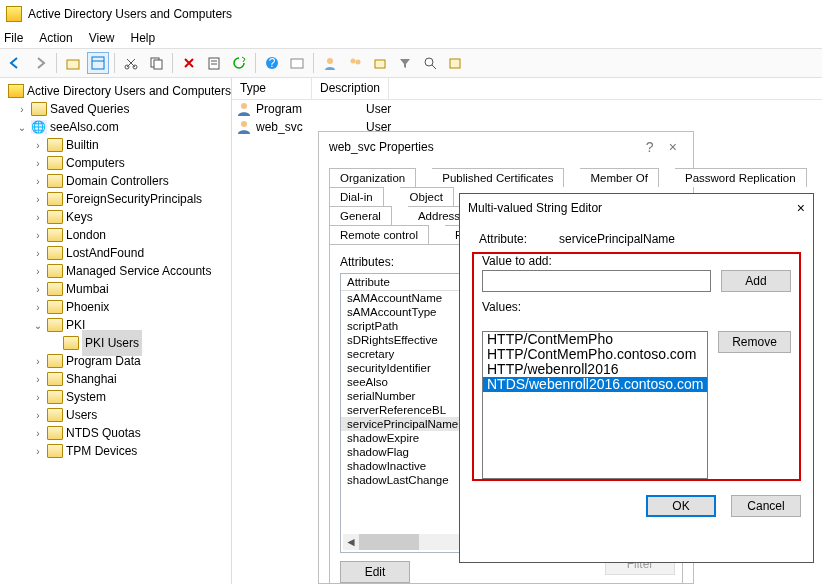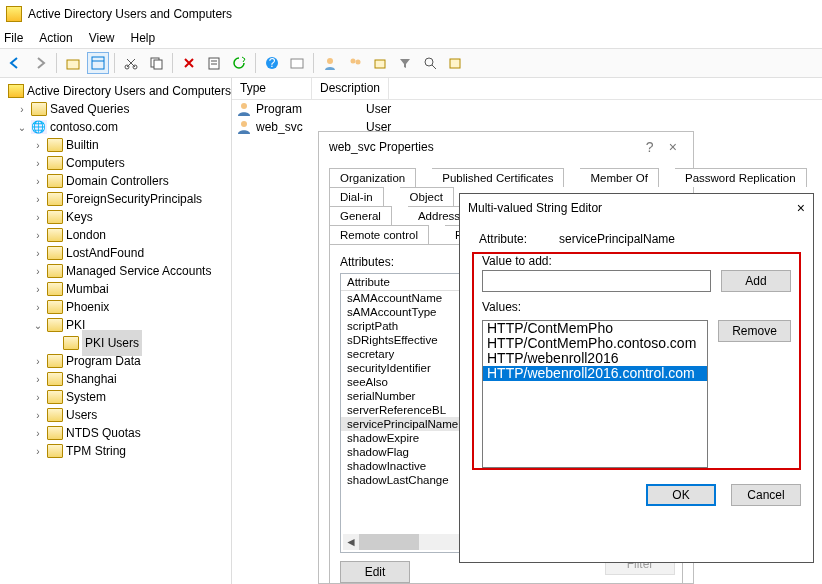--- a/index.html
+++ b/index.html
@@ -186,21 +186,21 @@
         <span class="lbl">Active Directory Users and Computers</span>
       </div>
     <div class="trow" style="padding-left:16px">
         <span class="exp">›</span>
         <div class="ticon2 fld"></div>
         <span class="lbl">Saved Queries</span>
       </div>
     <div class="trow" style="padding-left:16px">
         <span class="exp">⌄</span>
         <div class="ticon2" style="background:#eef">🌐</div>
-        <span class="lbl">contoso.com</span>
+        <span class="lbl">seeAlso.com</span>
       </div>
     <div class="trow" style="padding-left:32px">
         <span class="exp">›</span>
         <div class="ticon2 fld"></div>
         <span class="lbl">Builtin</span>
       </div>
     <div class="trow" style="padding-left:32px">
         <span class="exp">›</span>
         <div class="ticon2 fld"></div>
         <span class="lbl">Computers</span>
@@ -276,21 +276,21 @@
         <span class="lbl">Users</span>
       </div>
     <div class="trow" style="padding-left:32px">
         <span class="exp">›</span>
         <div class="ticon2 fld"></div>
         <span class="lbl">NTDS Quotas</span>
       </div>
     <div class="trow" style="padding-left:32px">
         <span class="exp">›</span>
         <div class="ticon2 fld"></div>
-        <span class="lbl">TPM String</span>
+        <span class="lbl">TPM Devices</span>
       </div>
   </div>
 
   <div class="listpane">
     <div class="listhdr">
       <div style="width:80px">Type</div>
       <div>Description</div>
     </div>
     <div class="lirow">
       <svg class="usricon">
@@ -382,27 +382,27 @@
     <div class="mvrow">
       <div class="mvlabel">Attribute:</div>
       <div class="mvval">servicePrincipalName</div>
     </div>
     <div class="redbox">
       <div style="margin-bottom:2px">Value to add:</div>
       <div style="display:flex;gap:10px;align-items:center">
         <input class="txtinput" style="">
         <button class="btn">Add</button>
       </div>
-      <div style="margin:8px 0 6px 0">Values:</div>
+      <div style="margin:8px 0 17px 0">Values:</div>
       <div style="display:flex;gap:10px;align-items:flex-start">
         <div class="listbox" id="mv-list">
             <div class="li">HTTP/ContMemPho</div>
             <div class="li">HTTP/ContMemPho.contoso.com</div>
             <div class="li">HTTP/webenroll2016</div>
-            <div class="li hl">HTTP/webenroll2016.control.com</div>
+            <div class="li hl">NTDS/webenroll2016.contoso.com</div>
           </div>
         <button class="btn">Remove</button>
       </div>
     </div>
   </div>
   <div class="mvbtns">
     <button class="btn primary">OK</button>
     <button class="btn">Cancel</button>
   </div>
 </div>

